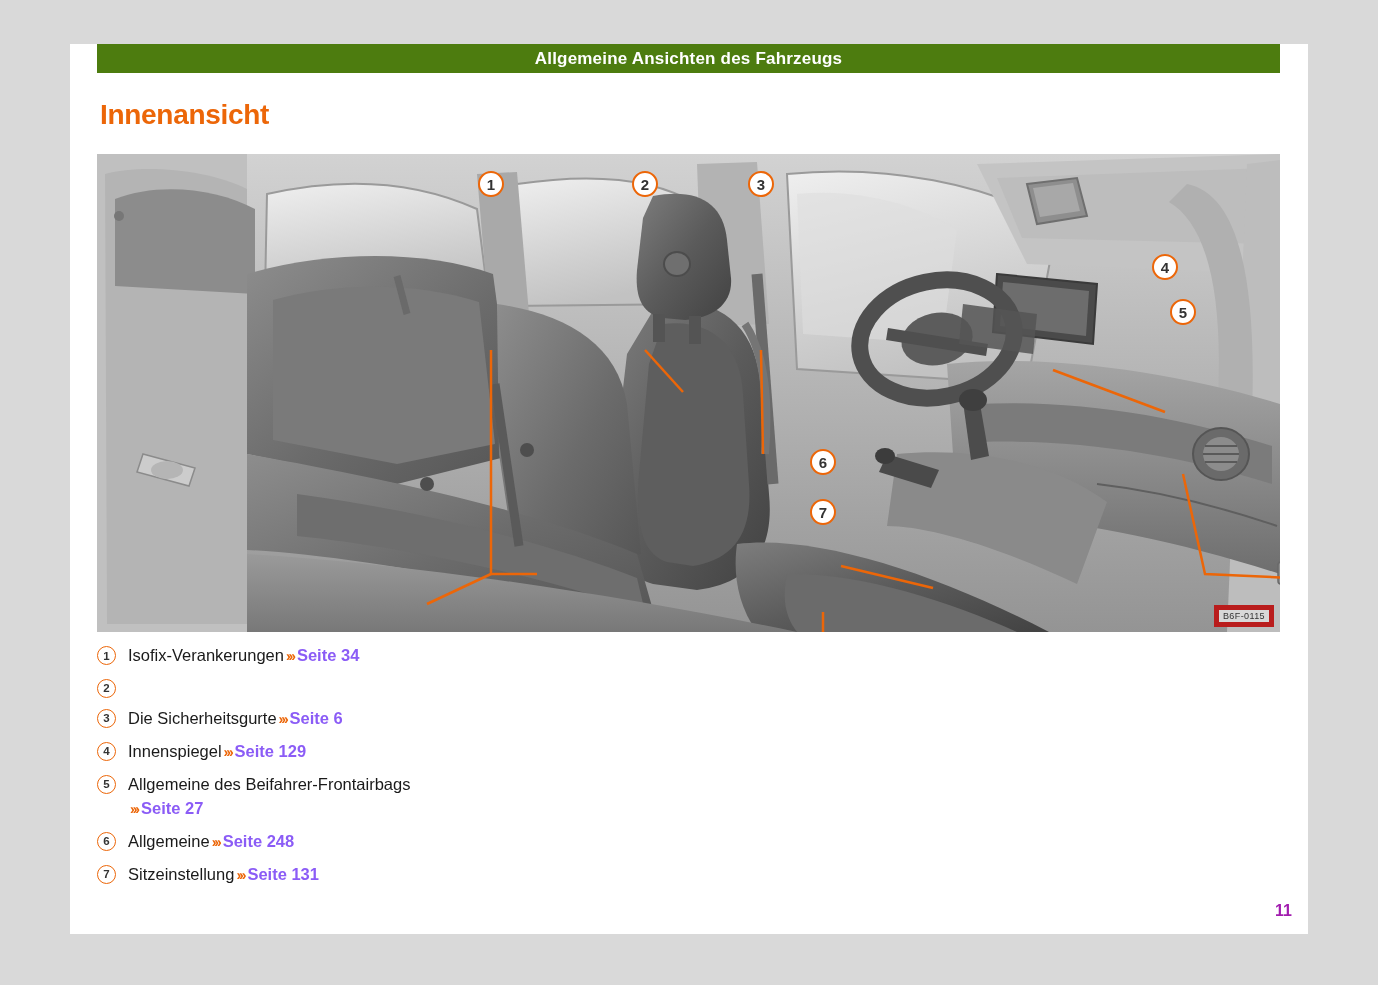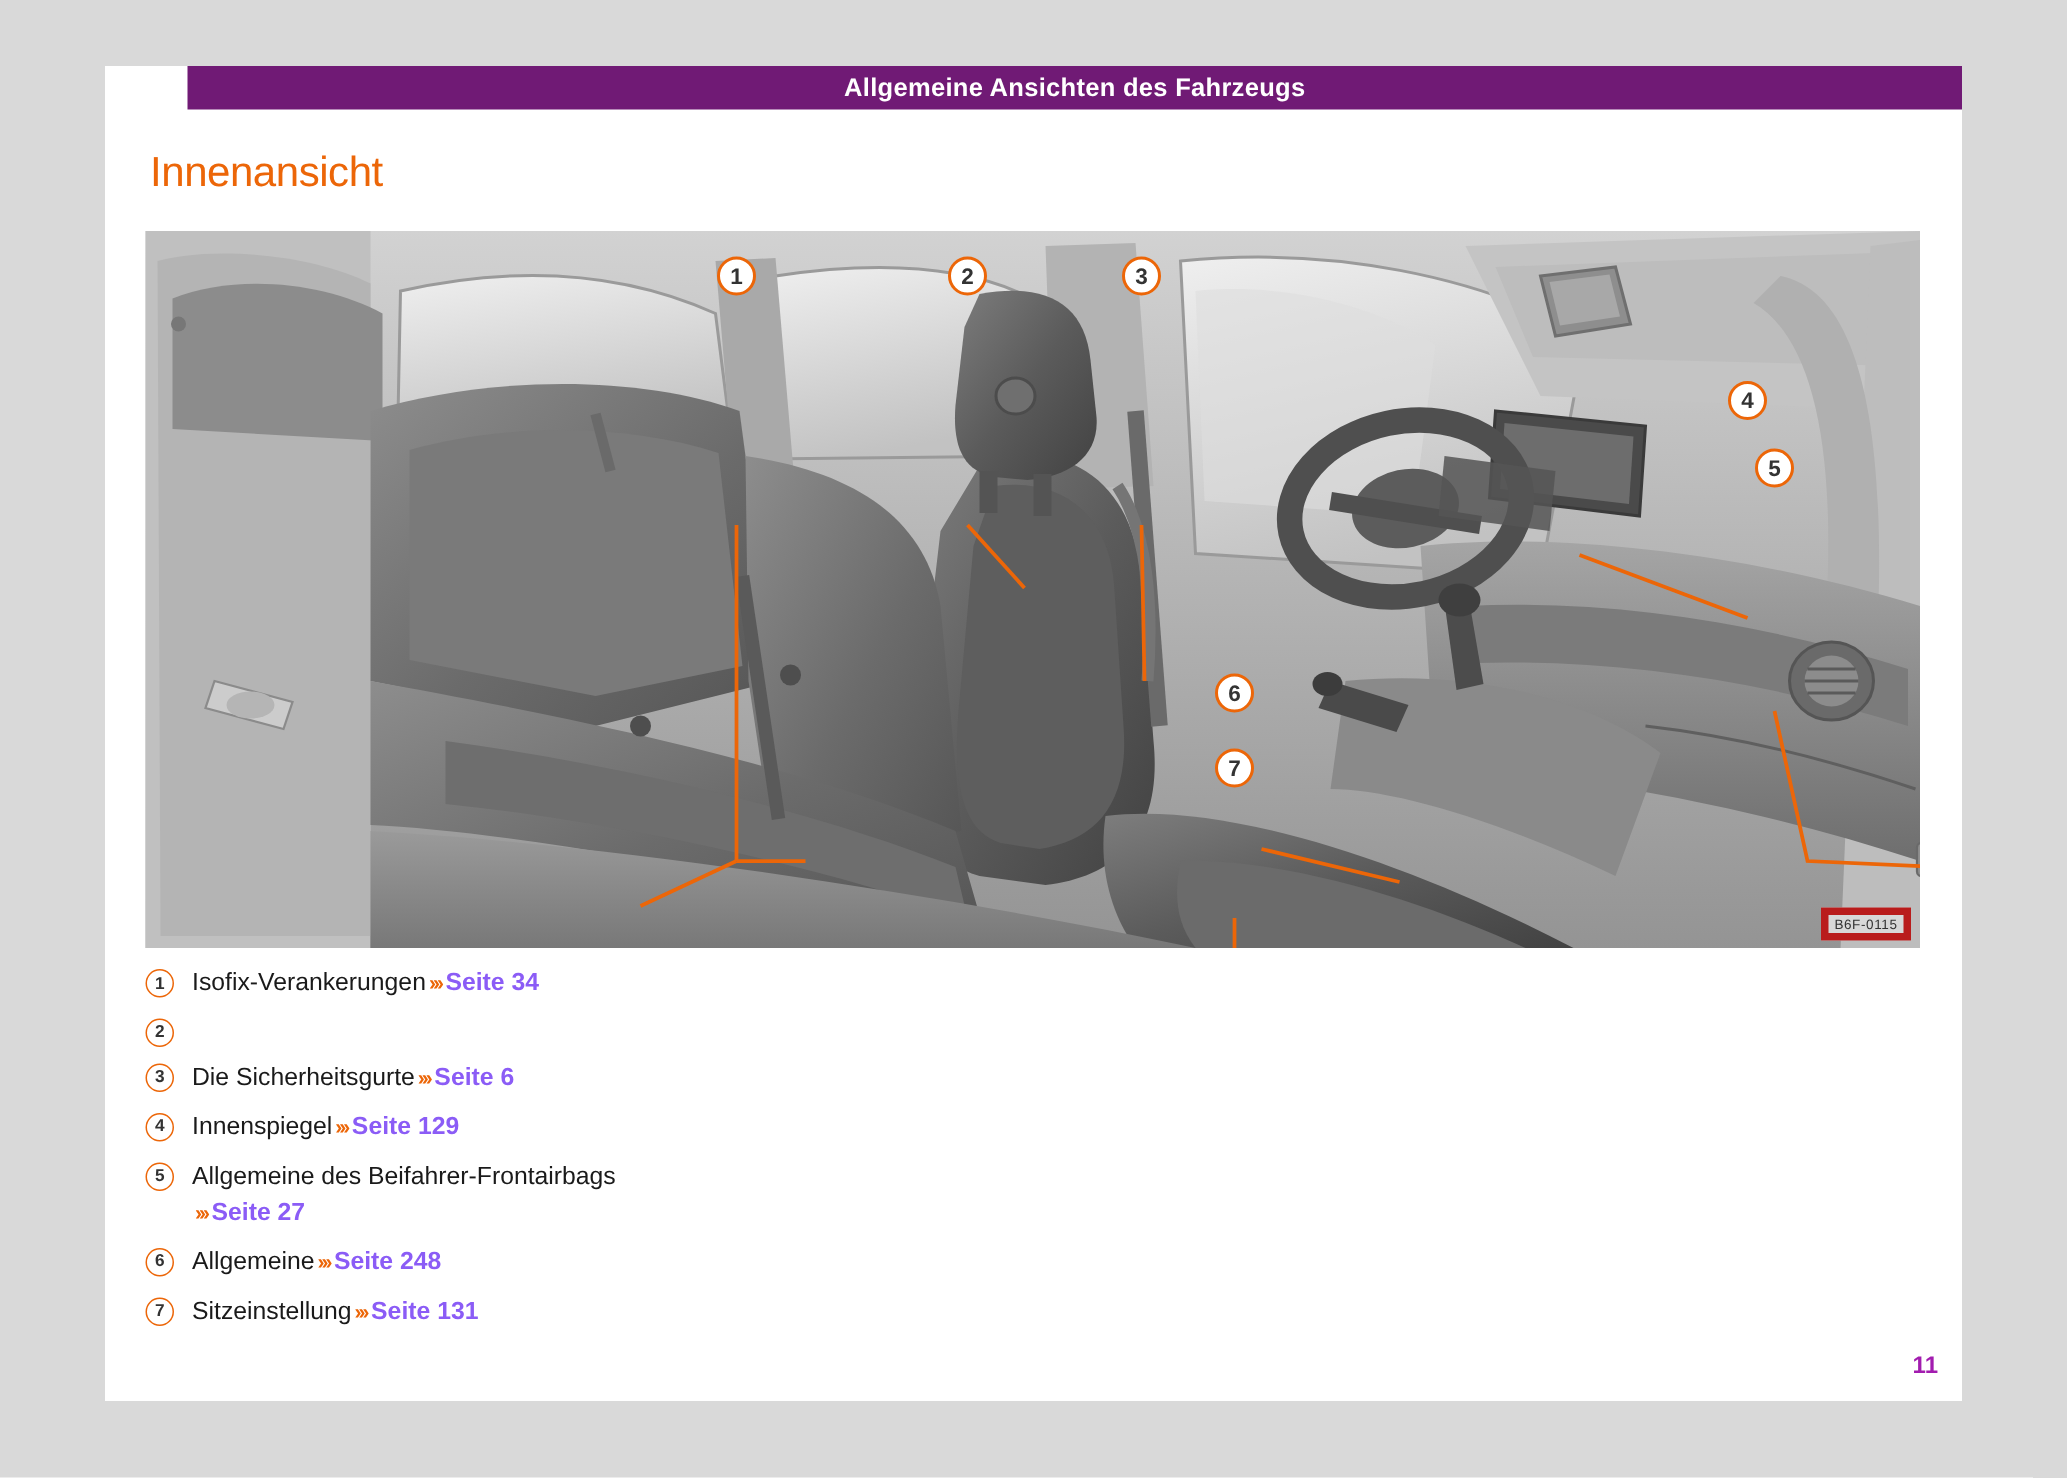--- a/index.html
+++ b/index.html
@@ -20,36 +20,35 @@
     width: 1238px;
     height: 890px;
     background: #ffffff;
   }
   .header-bar {
     position: absolute;
     left: 27px;
     top: 0px;
     width: 1183px;
     height: 29px;
-    background: #701a75;
+    background: #4d7c0f;
     color: #ffffff;
     font-size: 17px;
     font-weight: bold;
     display: flex;
     align-items: center;
     justify-content: center;
     letter-spacing: 0.2px;
-    margin-left: 28px;
   }
   .section-title {
     position: absolute;
     left: 30px;
     top: 55px;
     font-size: 28px;
-    font-weight: normal;
+    font-weight: bold;
     color: #ec6608;
     letter-spacing: -0.3px;
   }
   .figure {
     position: absolute;
     left: 27px;
     top: 110px;
     width: 1183px;
     height: 478px;
     background: #b9b9b9;

